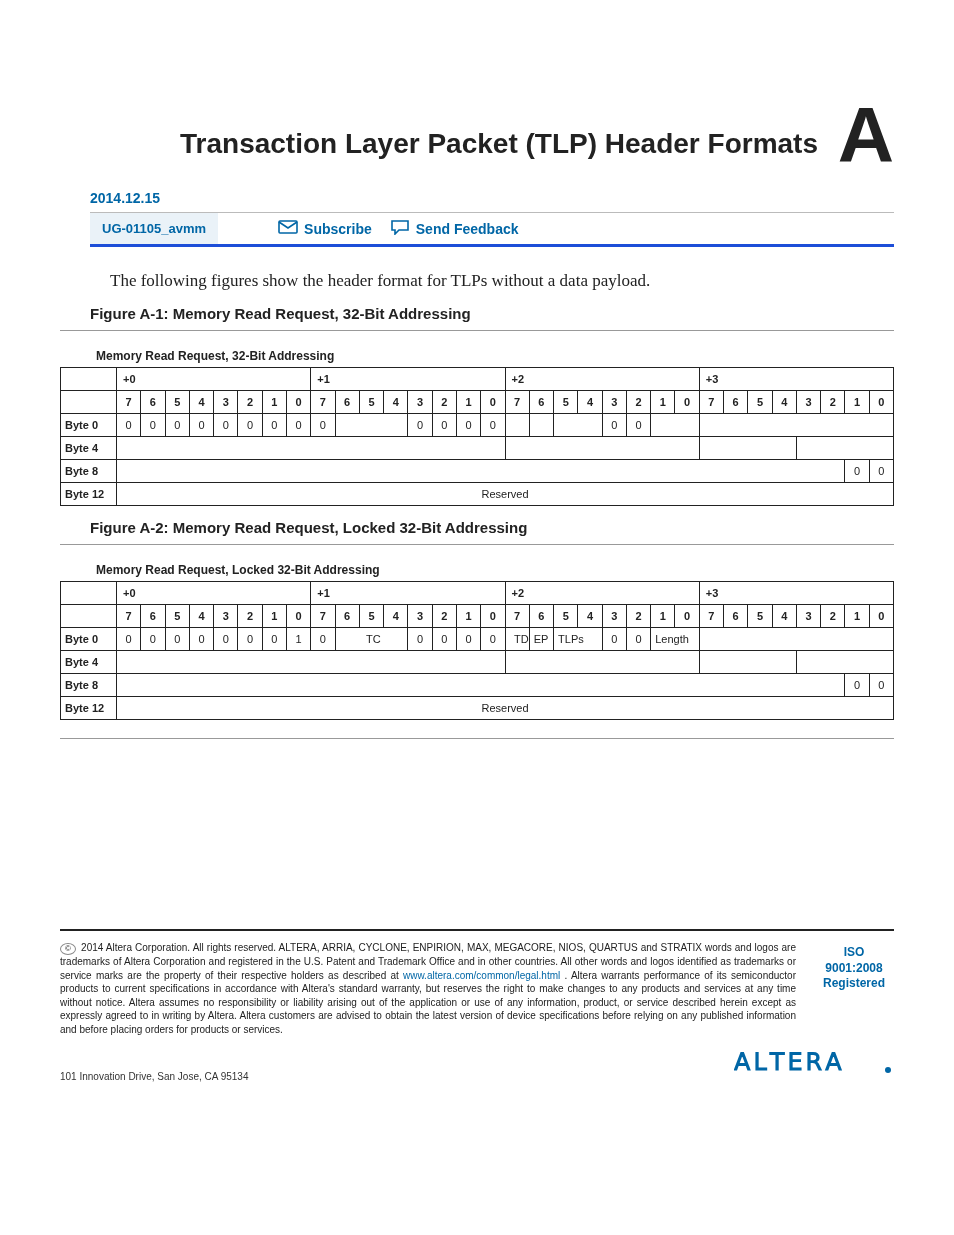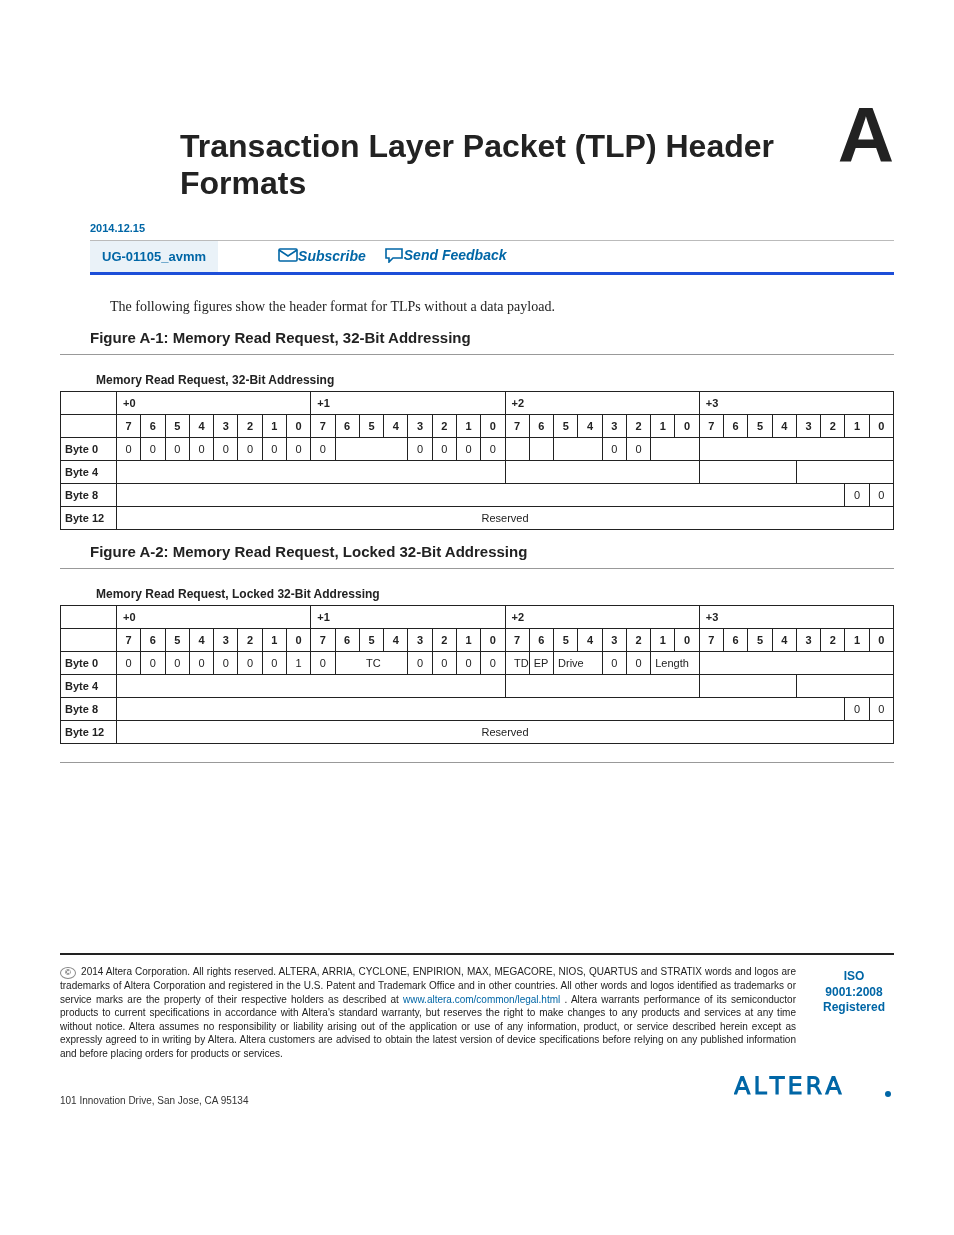--- a/index.html
+++ b/index.html
@@ -11,35 +11,35 @@
   .page {
     padding: 100px 60px 40px 60px;
   }
   .page-header {
     display: flex;
     align-items: flex-start;
     justify-content: space-between;
     margin-bottom: 20px;
   }
   .page-title {
-    font-size: 32px;
+    font-size: 28px;
     font-weight: 700;
     margin: 28px 0 0 120px;
   }
   .big-letter {
     font-size: 78px;
     font-weight: 800;
     line-height: 0.9;
   }
   .meta-row {
     margin-left: 30px;
   }
   .date {
     color: #0066a6;
-    font-size: 11px;
+    font-size: 14px;
     font-weight: 600;
   }
   .doc-bar {
     display: flex;
     align-items: center;
     margin-top: 6px;
     border-top: 1px solid #bbb;
     border-bottom: 3px solid #1d4ed8;
     padding: 4px 0;
   }
@@ -55,28 +55,28 @@
     display: flex;
     align-items: center;
     gap: 18px;
     margin-left: 60px;
     color: #0066a6;
     font-size: 14px;
     font-weight: 700;
   }
   .link-item {
     display: inline-flex;
-    align-items: flex-start;
+    align-items: center;
+    gap: 6px;
     cursor: pointer;
-    font-style: italic;
   }
   .link-item svg { stroke: #0066a6; fill: none; stroke-width: 1.6; }
   .intro {
     font-family: Georgia, "Times New Roman", serif;
-    font-size: 14px;
+    font-size: 17px;
     margin: 24px 0 14px 50px;
   }
   .fig-label {
     font-size: 15px;
     font-weight: 700;
     margin-bottom: 8px;
     margin-left: 30px;
   }
   hr.thin {
     border: none;
@@ -346,21 +346,21 @@
             <td>0</td>
             <td>1</td>
         <td>0</td>
             <td colspan="3" style="text-align:center;padding-left:4px">TC</td>
             <td>0</td>
             <td>0</td>
             <td>0</td>
             <td>0</td>
         <td style="text-align:right;padding-left:4px">TD</td>
             <td style="text-align:left;padding-left:4px">EP</td>
-            <td colspan="2" style="text-align:left;padding-left:4px">Drive</td>
+            <td colspan="2" style="text-align:left;padding-left:4px">TLPs</td>
             <td>0</td>
             <td>0</td>
             <td colspan="2" style="text-align:left;padding-left:4px">Length</td>
         <td colspan="8"></td>
       </tr>
       <tr>
         <td class="row-label">Byte 4</td>
         <td colspan="16"></td>
             <td colspan="8"></td>
             <td colspan="4"></td>

